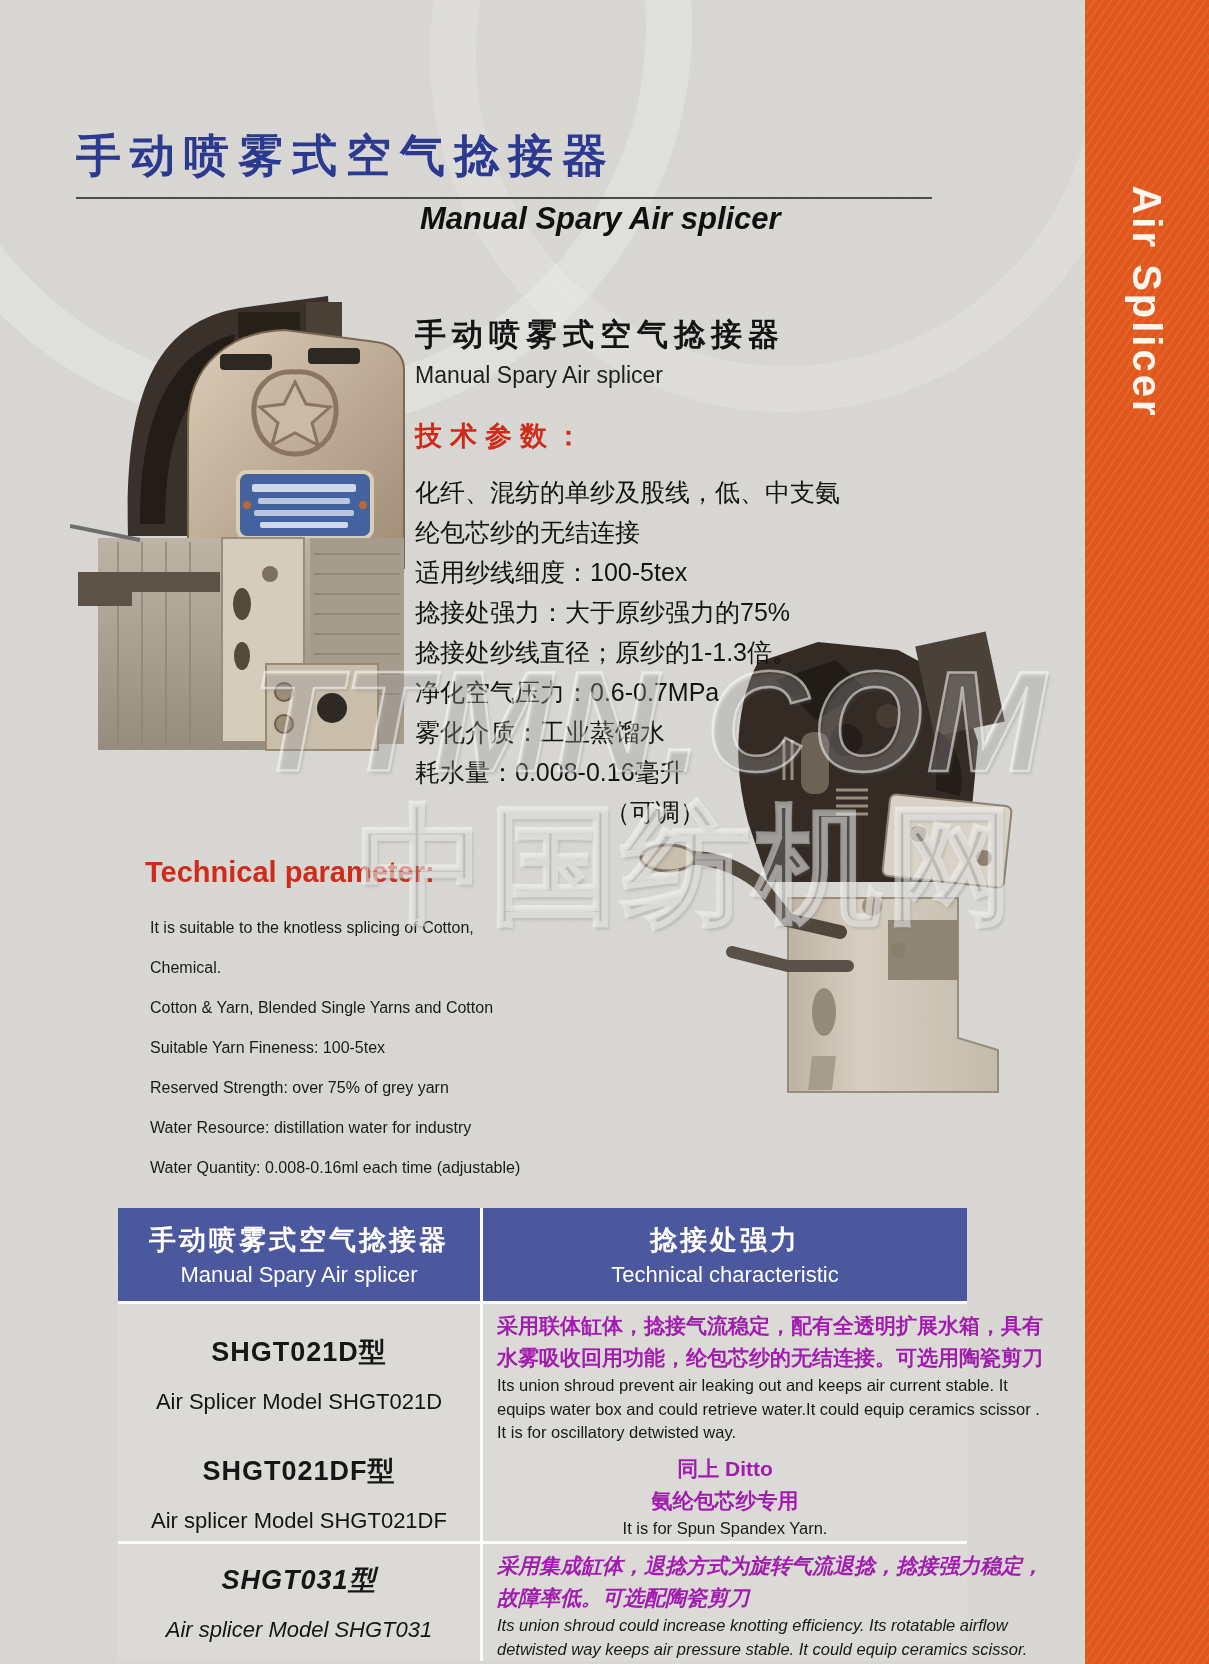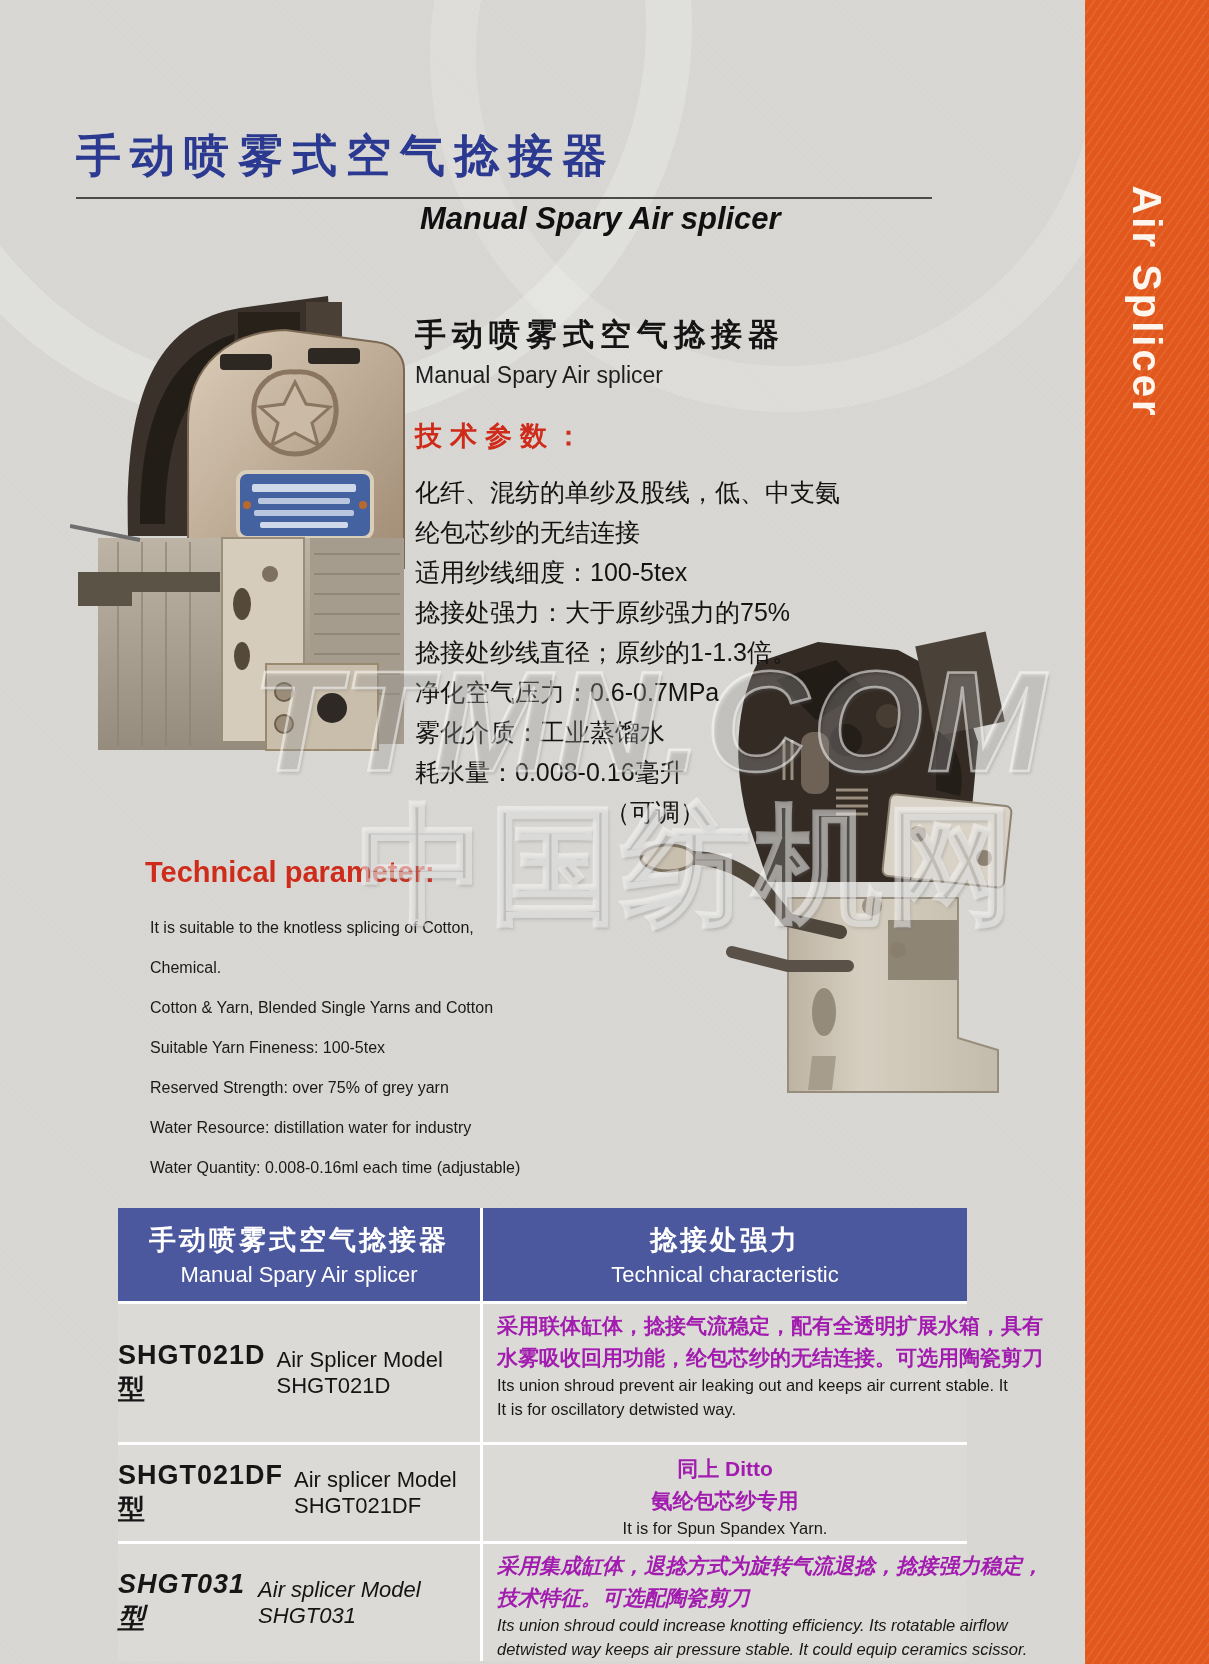--- a/index.html
+++ b/index.html
@@ -59,21 +59,21 @@
   .ptable{position:absolute; left:118px; top:1208px; width:849px; z-index:12;}
   .trow{display:grid; grid-template-columns:362px 3px 484px;}
   .vdiv{background:#fff;}
   .trow + .trow{border-top:3px solid #fff;}
   .thead{height:93px;}
   .thead .tcell{background:#4b589e; color:#fff; display:flex; flex-direction:column; align-items:center; justify-content:center; gap:4px;}
   .thead .h-cn{font-size:27px; font-weight:600; letter-spacing:3px;}
   .thead .h-en{font-size:22px;}
   .tbody-row .tcell{background:#dbdad6;}
   .row1{height:138px;} .row2{height:96px;} .row3{height:104px;font-style:italic;}
-  .model-cell{display:flex; align-items:center; justify-content:center; gap:11px;}
+  .model-cell{display:flex; flex-direction:column; align-items:center; justify-content:center; gap:19px;}
   .model-cn{font-size:27px; font-weight:bold; letter-spacing:1px;}
   .model-en{font-size:22px; color:#141414;}
   .desc-cell{padding:6px 2px 0 14px;}
   .desc-cn{font-size:21px; font-weight:bold; line-height:32px; color:#a21caf; white-space:nowrap;}
   .desc-en{font-size:16.5px; line-height:23.5px; color:#181818; white-space:nowrap;}
   .desc-cell.centered{text-align:center; padding:8px 2px 0 2px;}
 </style>
 </head>
 <body>
 
@@ -246,20 +246,21 @@
     <div class="trow tbody-row row1">
       <div class="tcell model-cell">
         <div class="model-cn">SHGT021D型</div>
         <div class="model-en">Air Splicer Model SHGT021D</div>
       </div>
       <div class="vdiv"></div>
       <div class="tcell desc-cell">
         <div class="desc-cn">采用联体缸体，捻接气流稳定，配有全透明扩展水箱，具有</div>
         <div class="desc-cn">水雾吸收回用功能，纶包芯纱的无结连接。可选用陶瓷剪刀</div>
         <div class="desc-en">Its union shroud prevent air leaking out and keeps air current stable. It</div>
+        <div class="desc-en">equips water box and could retrieve water.It could equip ceramics scissor .</div>
         <div class="desc-en">It is for oscillatory detwisted way.</div>
       </div>
     </div>
 
     <div class="trow tbody-row row2">
       <div class="tcell model-cell">
         <div class="model-cn">SHGT021DF型</div>
         <div class="model-en">Air  splicer  Model SHGT021DF</div>
       </div>
       <div class="vdiv"></div>
@@ -271,20 +272,20 @@
     </div>
 
     <div class="trow tbody-row row3">
       <div class="tcell model-cell">
         <div class="model-cn">SHGT031型</div>
         <div class="model-en">Air splicer  Model SHGT031</div>
       </div>
       <div class="vdiv"></div>
       <div class="tcell desc-cell">
         <div class="desc-cn">采用集成缸体，退捻方式为旋转气流退捻，捻接强力稳定，</div>
-        <div class="desc-cn">技术特征。可选配陶瓷剪刀</div>
+        <div class="desc-cn">故障率低。可选配陶瓷剪刀</div>
         <div class="desc-en">Its union shroud could increase knotting efficiency. Its rotatable airflow</div>
         <div class="desc-en">detwisted way keeps air pressure stable. It could equip ceramics scissor.</div>
       </div>
     </div>
   </div>
 
 </div>
 
 </body></html>

